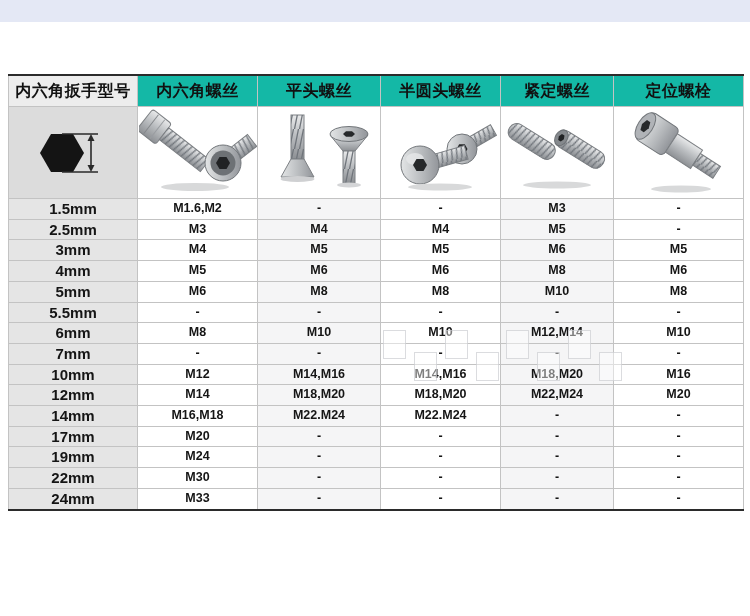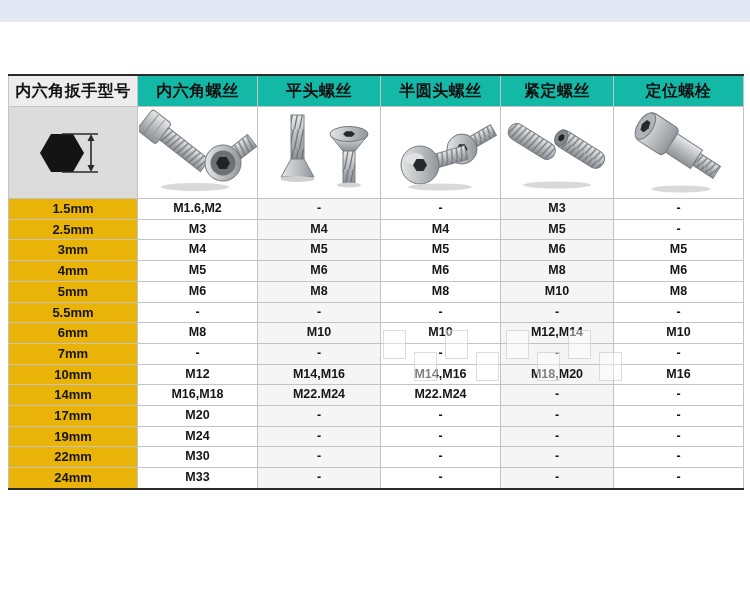--- a/index.html
+++ b/index.html
@@ -28,21 +28,21 @@
   }
   table.spec th{
     height:30px;font-size:16px;font-weight:bold;background:#14b8a6;letter-spacing:0.5px;
   }
   table.spec th.first{background:#ededed;}
   tr.photo-row td{height:91px;background:#fff;}
   tr.photo-row td.first{background:#dcdcdc;}
   tbody.data td{
     height:19.7px;font-size:12.5px;font-weight:bold;line-height:19.7px;color:#151515;
   }
-  tbody.data td.col0{background:#eab308;font-size:13px;}
+  tbody.data td.col0{background:#e5e5e5;font-size:15px;}
   tbody.data td.col2, tbody.data td.col4{background:#f5f5f6;}
   .wm{
     position:absolute;width:21px;height:27px;pointer-events:none;
     background:rgba(255,255,255,0.45);border:1px solid rgba(195,196,202,0.6);z-index:5;
   }
   svg.photo{display:block;margin:0 auto;}
 </style>
 </head>
 <body>
 
@@ -244,20 +244,28 @@
         </tr>
         <tr>
           <td class="col0">10mm</td>
           <td class="col1">M12</td>
           <td class="col2">M14,M16</td>
           <td class="col3">M14,M16</td>
           <td class="col4">M18,M20</td>
           <td class="col5">M16</td>
         </tr>
         <tr>
+          <td class="col0">12mm</td>
+          <td class="col1">M14</td>
+          <td class="col2">M18,M20</td>
+          <td class="col3">M18,M20</td>
+          <td class="col4">M22,M24</td>
+          <td class="col5">M20</td>
+        </tr>
+        <tr>
           <td class="col0">14mm</td>
           <td class="col1">M16,M18</td>
           <td class="col2">M22.M24</td>
           <td class="col3">M22.M24</td>
           <td class="col4">-</td>
           <td class="col5">-</td>
         </tr>
         <tr>
           <td class="col0">17mm</td>
           <td class="col1">M20</td>

